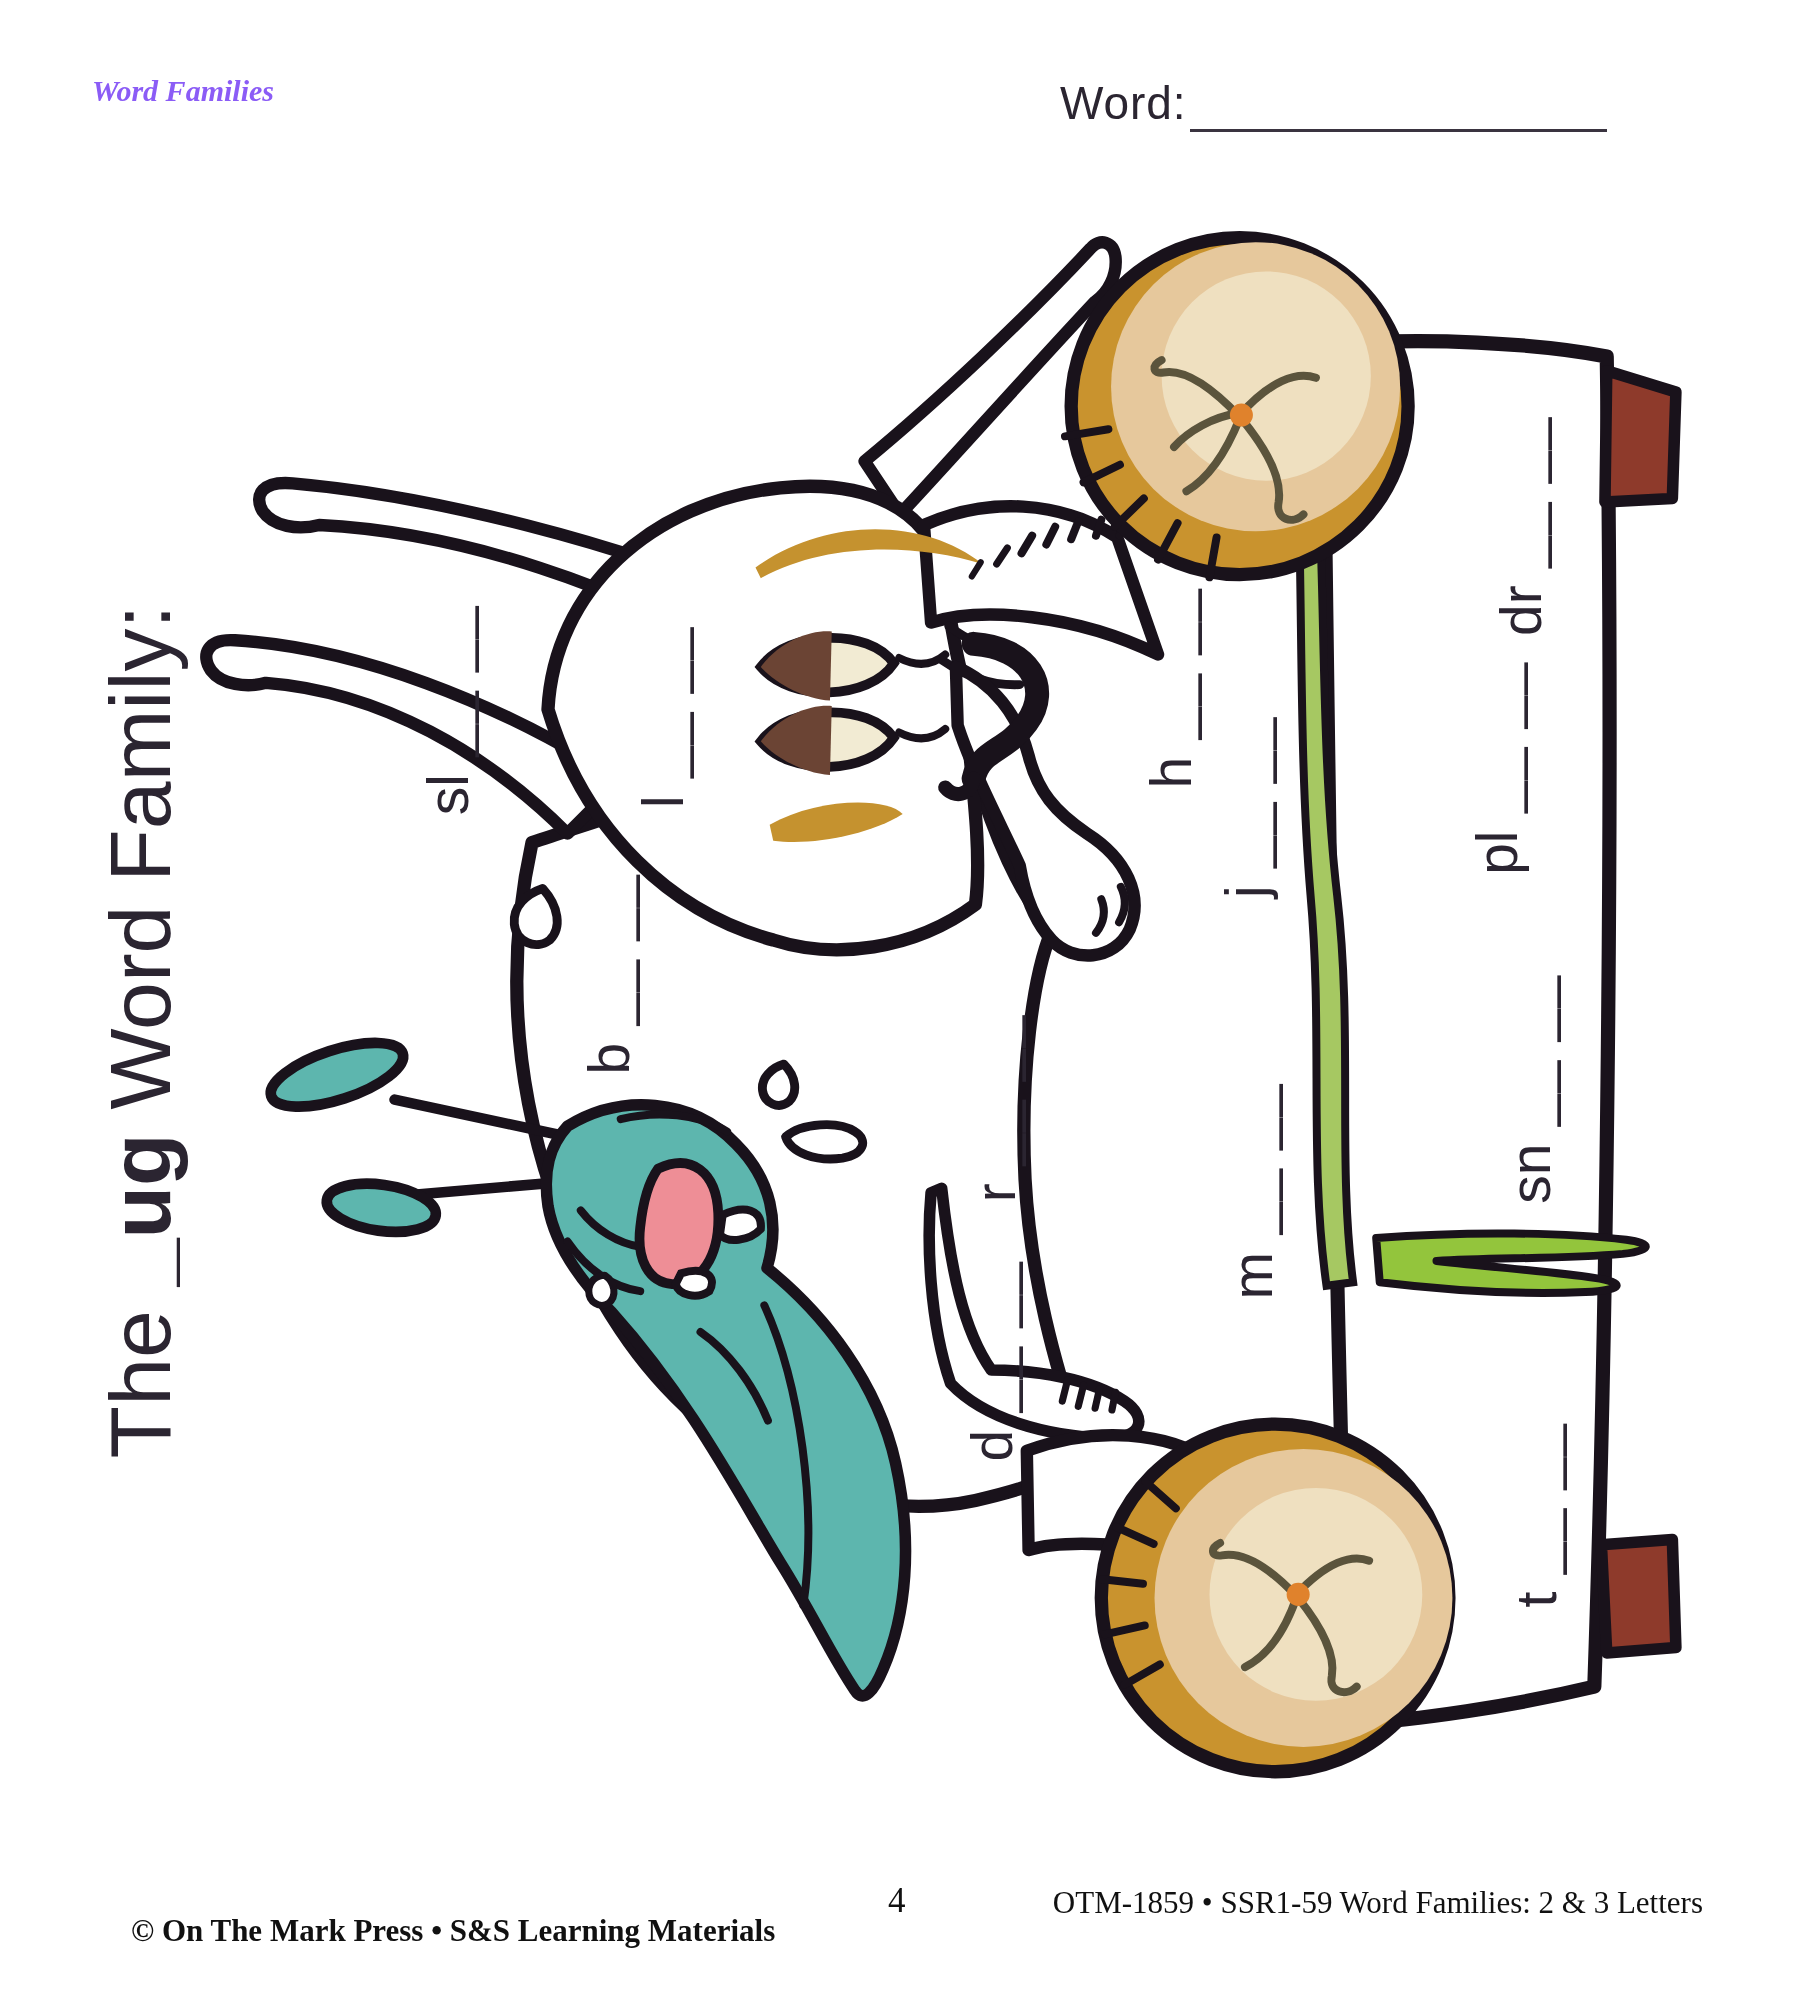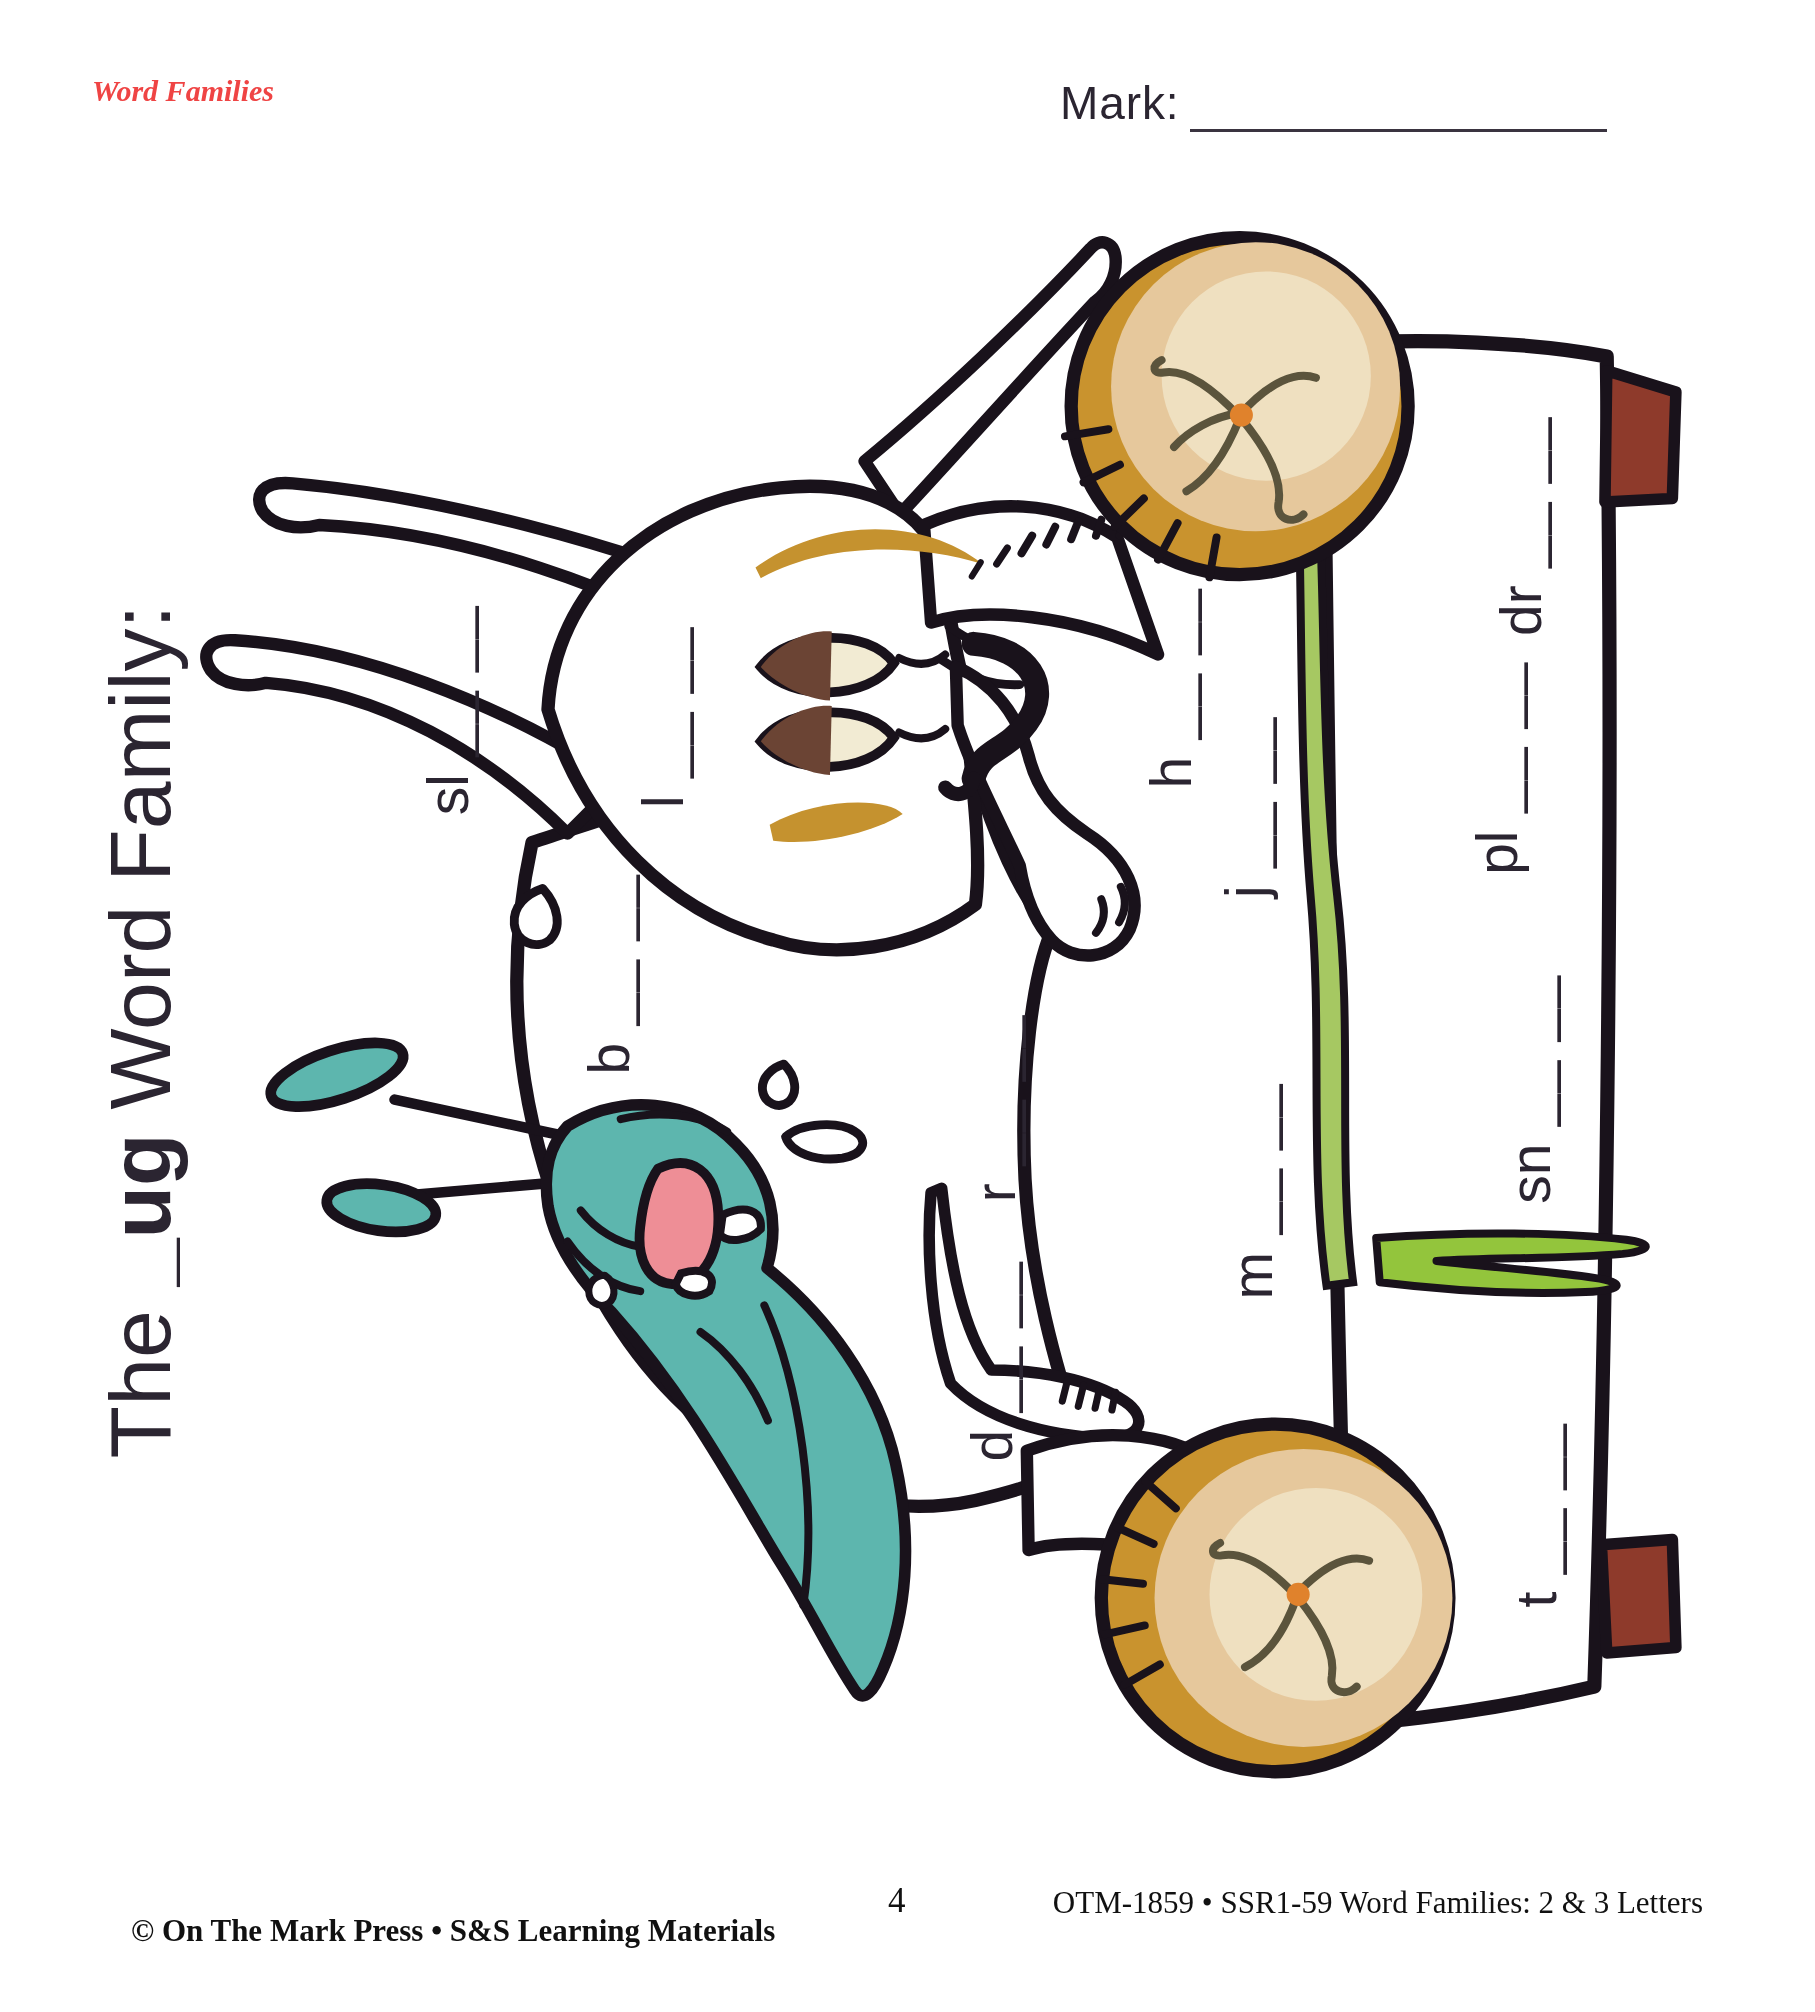--- a/index.html
+++ b/index.html
@@ -8,21 +8,21 @@
     width:1816px;height:2013px;
     background:#ffffff;
     overflow:hidden;
     font-family:"Liberation Sans",sans-serif;
   }
   
   .doc-label{
     position:absolute;left:92px;top:74px;
     font-family:"Liberation Serif",serif;
     font-style:italic;font-weight:bold;
-    font-size:30px;color:#ef4444;
+    font-size:30px;color:#8b5cf6;
   }
   .name-row{position:absolute;left:1060px;top:76px;white-space:nowrap;}
   .name-label{font-size:46px;color:#2b2531;letter-spacing:0.9px;}
   .name-line{
     position:absolute;left:1190px;top:129px;width:417px;height:0;
     border-bottom:3.5px solid #3a3440;
   }
   
   .sheet-title{
     position:absolute;
@@ -200,21 +200,21 @@
       <path d="M612,1002 C630,1022 634,1046 620,1060 C604,1072 582,1062 580,1042 C578,1022 594,1008 612,1002 Z"></path>
       <path d="M884,1200 C898,1214 900,1232 890,1242 C878,1252 862,1244 860,1230 C858,1216 870,1204 884,1200 Z"></path>
       <path d="M886,1282 C904,1266 946,1264 964,1276 C980,1286 974,1302 950,1306 C920,1310 892,1300 886,1282 Z"></path>
       <path d="M682,1438 C694,1446 696,1462 686,1470 C676,1476 664,1468 664,1456 C664,1446 672,1438 682,1438 Z" stroke-width="8"></path>
     </g>
   </svg>
 
   <div class="doc-label">Word Families</div>
 
   <div class="name-row">
-    <span class="name-label">Mark:</span>
+    <span class="name-label">Word:</span>
   </div>
   <div class="name-line"></div>
 
   <div class="sheet-title">
     <span>The </span><span class="bold">_ug</span><span> Word Family:</span>
   </div>
 
   <div id="word-blank-layer">
       <div class="word-blank" style="left: 297px; top: 669px;"><span>sl</span><span class="blank">&nbsp;__ __</span></div>
       <div class="word-blank" style="left: 512px; top: 676px;"><span>l</span><span class="blank">&nbsp;__ __</span></div>

